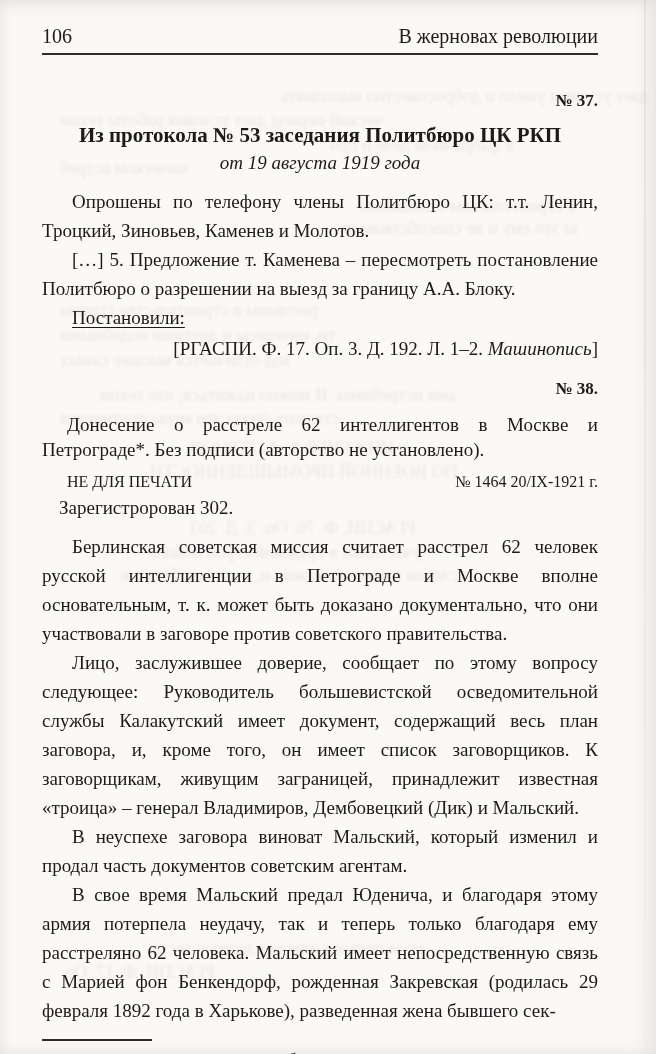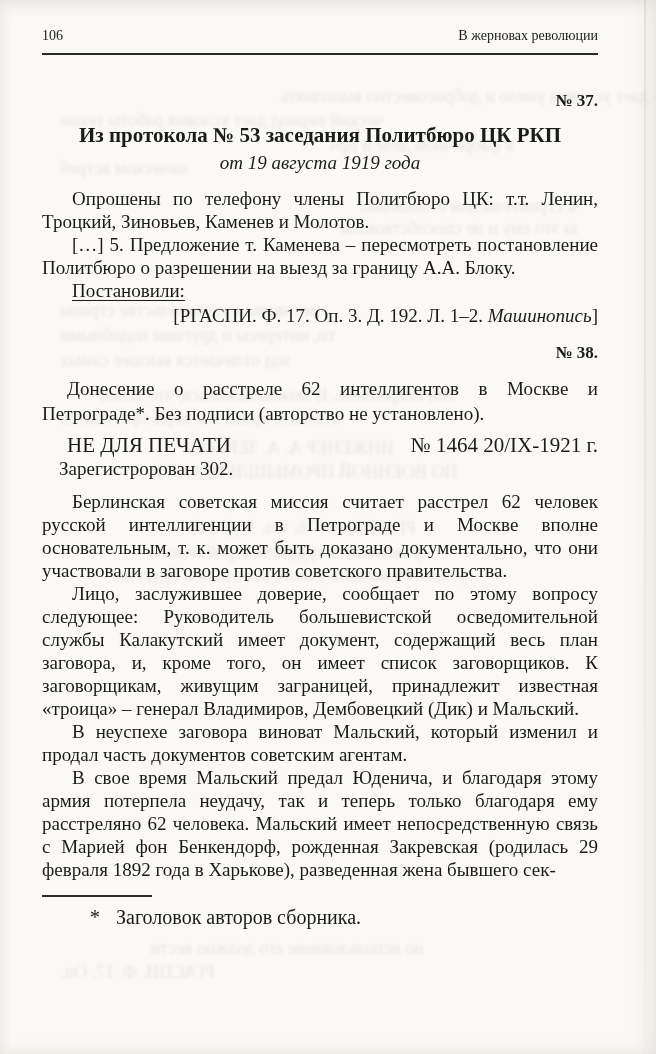--- a/index.html
+++ b/index.html
@@ -18,43 +18,43 @@
   .page::after{
     content:'';position:absolute;top:0;right:10px;width:2px;height:100%;
     background:linear-gradient(to bottom, rgba(120,115,105,0.12), rgba(120,115,105,0.02));
     pointer-events:none;
   }
   .content{position:relative;z-index:2;padding:24px 58px 0 42px;}
 
   
   .runhead{
     display:flex;justify-content:space-between;align-items:baseline;
-    font-size:14px;line-height:24px;
+    font-size:20px;line-height:24px;
     border-bottom:2px solid #2c2c2a;
     padding-bottom:5px;
   }
 
   
   .doc-number{text-align:right;font-weight:bold;font-size:17px;line-height:23px;margin-top:34px;}
   .doc-title{text-align:center;font-weight:bold;font-size:21px;line-height:27px;margin-top:10px;}
   .doc-date{text-align:center;font-style:italic;font-size:19px;line-height:24px;margin-top:2px;}
 
-  p{margin:0;font-size:19px;line-height:23px;text-align:justify;}
+  p{margin:0;font-size:19px;line-height:29px;text-align:justify;}
   .indent{text-indent:30px;}
   .first-para{margin-top:12px;}
   .u{text-decoration:underline;text-underline-offset:3px;}
   .citation{text-align:right;margin-top:2px;}
   .citation .it{font-style:italic;}
 
   
   .doc38-number{margin-top:14px;}
   .doc38-title{margin-top:12px;text-indent:25px;line-height:25px;}
   .doc38-title .b{font-weight:normal;}
   .stamp-row{display:flex;justify-content:space-between;align-items:baseline;
-    margin-top:8px;padding-left:25px;font-size:21px;line-height:23px;}
+    margin-top:8px;padding-left:25px;font-size:16px;line-height:23px;}
   .registered{padding-left:17px;text-align:left;}
   .body38 p{text-indent:30px;}
   .body38 p:first-child{margin-top:10px;}
 
   
   .footnote{margin-top:14px;}
   .fn-rule{width:110px;border-top:2px solid #2c2c2a;margin-bottom:9px;}
   .fn-line{font-size:20px;line-height:22px;padding-left:48px;text-align:left;}
   .fn-marker{display:inline-block;margin-right:16px;}
 

